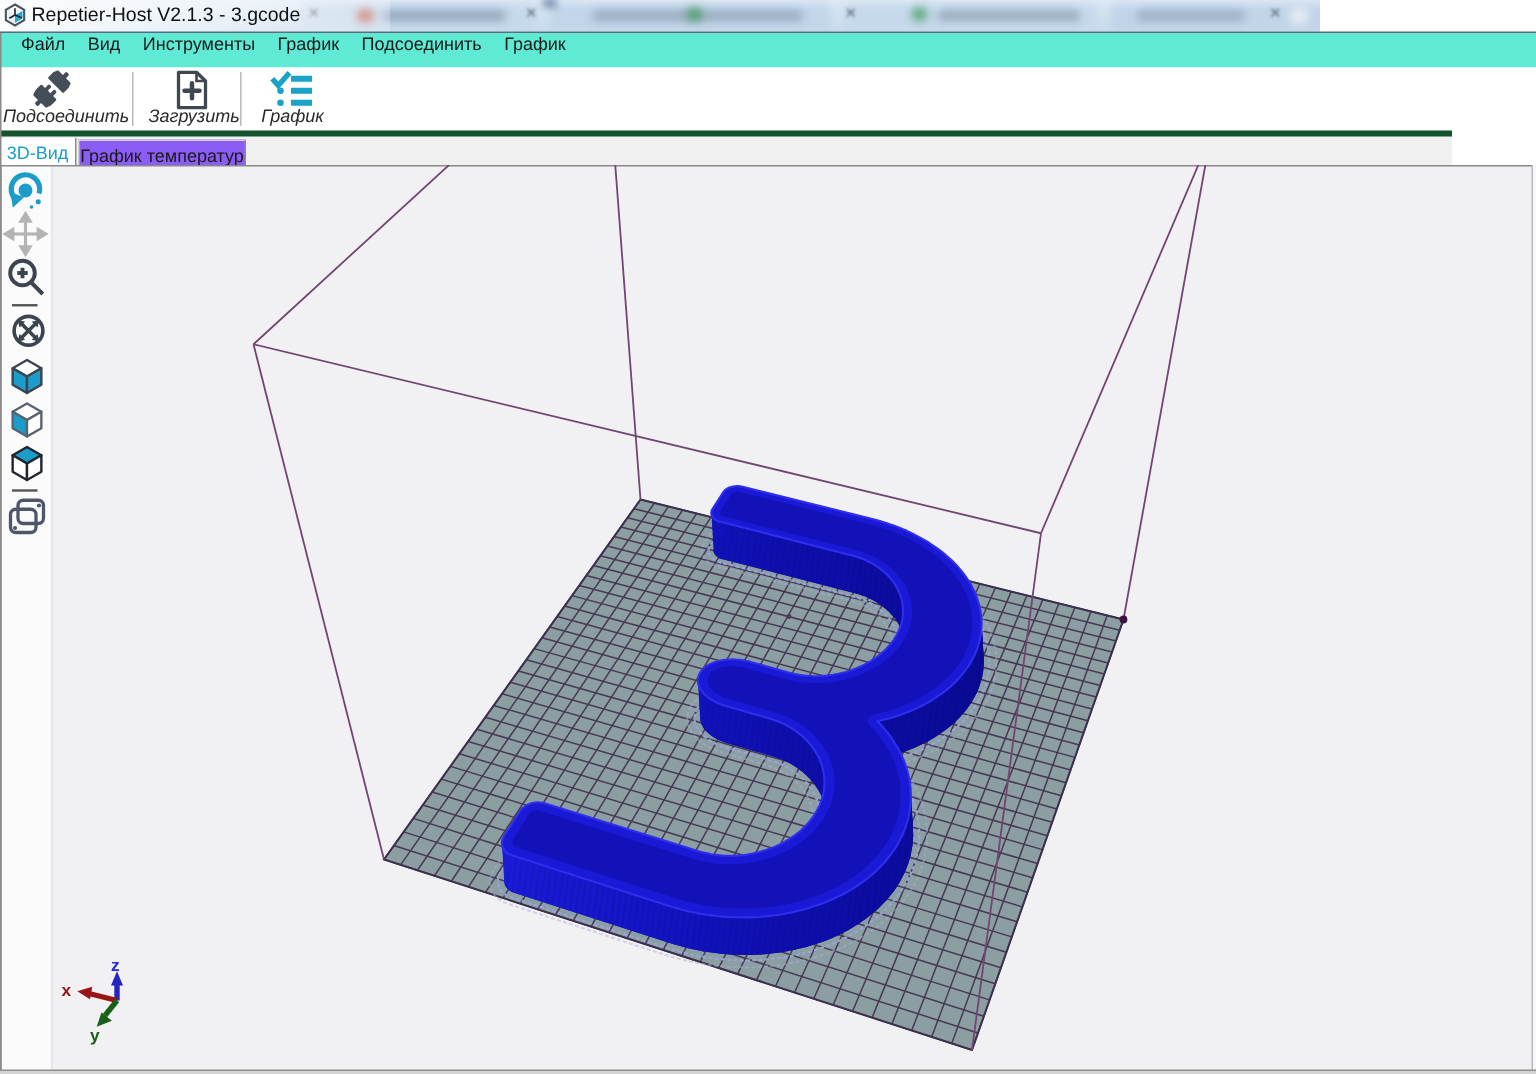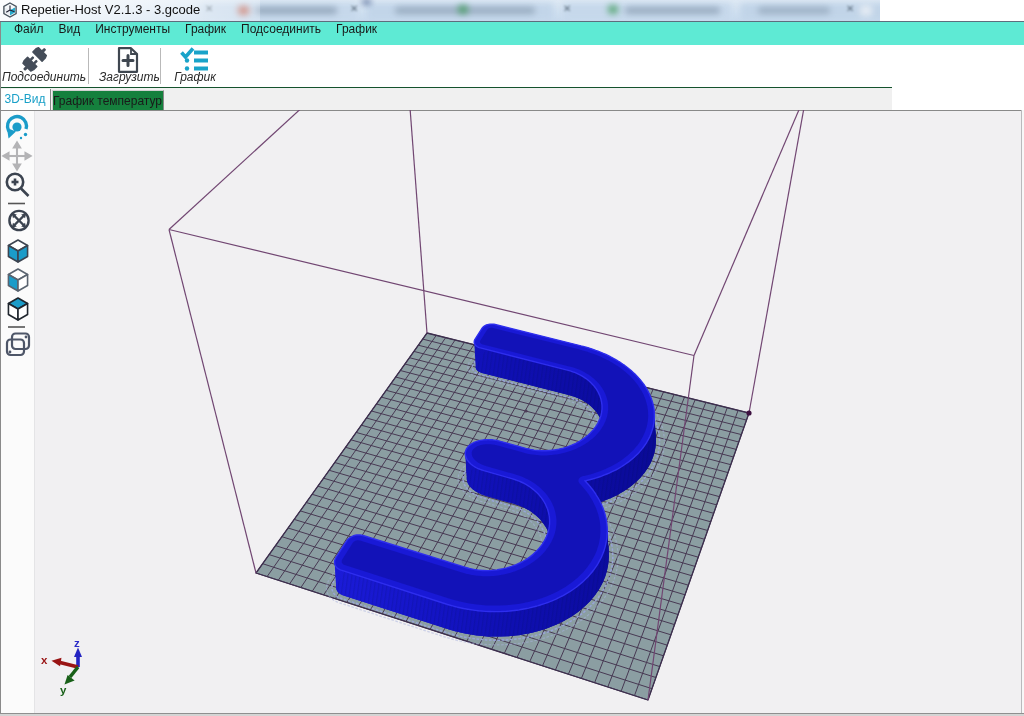--- a/index.html
+++ b/index.html
@@ -9,23 +9,23 @@
 .tabsmudge{position:absolute;top:3px;height:15px;filter:blur(3px);border-radius:3px}
 .xmark{position:absolute;top:3px;font-size:10px;color:#5a6a7a;filter:blur(1px)}
 .titleline{position:absolute;left:0;top:21px;width:1024px;height:1px;background:#5e6d7d}
 .menubar{position:absolute;left:0;top:22px;width:1024px;height:23px;background:#5eead4;display:flex;align-items:flex-start;font-size:12px;color:#1a1a1a}
 .menubar span{padding:0 7.5px}
 .toolbar{position:absolute;left:0;top:45px;width:1024px;height:42px;background:#fff}
 .tbtn{position:absolute;top:0;height:42px;text-align:center;font-size:12px;color:#2a2a2a}
 .tbtn .lbl{position:absolute;bottom:3px;width:100%;font-style:italic;}
 .tsep{position:absolute;top:3px;height:36px;width:1px;background:#b9b9b9}
 .tarr{position:absolute;width:0;height:0;border-left:3.5px solid transparent;border-right:3.5px solid transparent;border-top:4px solid #222}
-.tabstrip{position:absolute;left:0;top:87px;width:892px;height:23px;background:#f0f0f0;border-top:1px solid #14532d}
+.tabstrip{position:absolute;left:0;top:87px;width:968px;height:23px;background:#f0f0f0;border-top:4px solid #14532d}
 .tab1{position:absolute;left:0;top:1px;width:51px;height:22px;background:#fff;border-right:1px solid #8a8a8a;font-size:12px;color:#19a0c8;text-align:center;line-height:21px}
-.tab2{position:absolute;left:52px;top:2px;width:112px;height:21px;background:#15803d;border-right:1px solid #8a8a8a;border-left:1px solid #d0d0d0;border-top:1px solid #d0d0d0;font-size:12px;color:#1a1a1a;line-height:20px}
+.tab2{position:absolute;left:52px;top:2px;width:112px;height:21px;background:#8b5cf6;border-right:1px solid #8a8a8a;border-left:1px solid #d0d0d0;border-top:1px solid #d0d0d0;font-size:12px;color:#1a1a1a;text-align:center;line-height:20px}
 .main{position:absolute;left:0;top:110px;width:1024px;height:606px}
 .botline{position:absolute;left:0;top:713px;width:1024px;height:1px;background:#8f8f8f}
 .botstrip{position:absolute;left:0;top:714px;width:1024px;height:2px;background:#d4d4d4}
 svg text{user-select:none}
 </style></head>
 <body>
 <div class="titlebar">
   <div class="tabsmudge" style="left:200px;width:158px;background:#c6d8eb;height:18px"></div>
   <div class="tabsmudge" style="left:366px;width:188px;background:#c2d5e9;height:18px"></div>
   <div class="tabsmudge" style="left:562px;width:170px;background:#c6d8eb;height:18px"></div>

